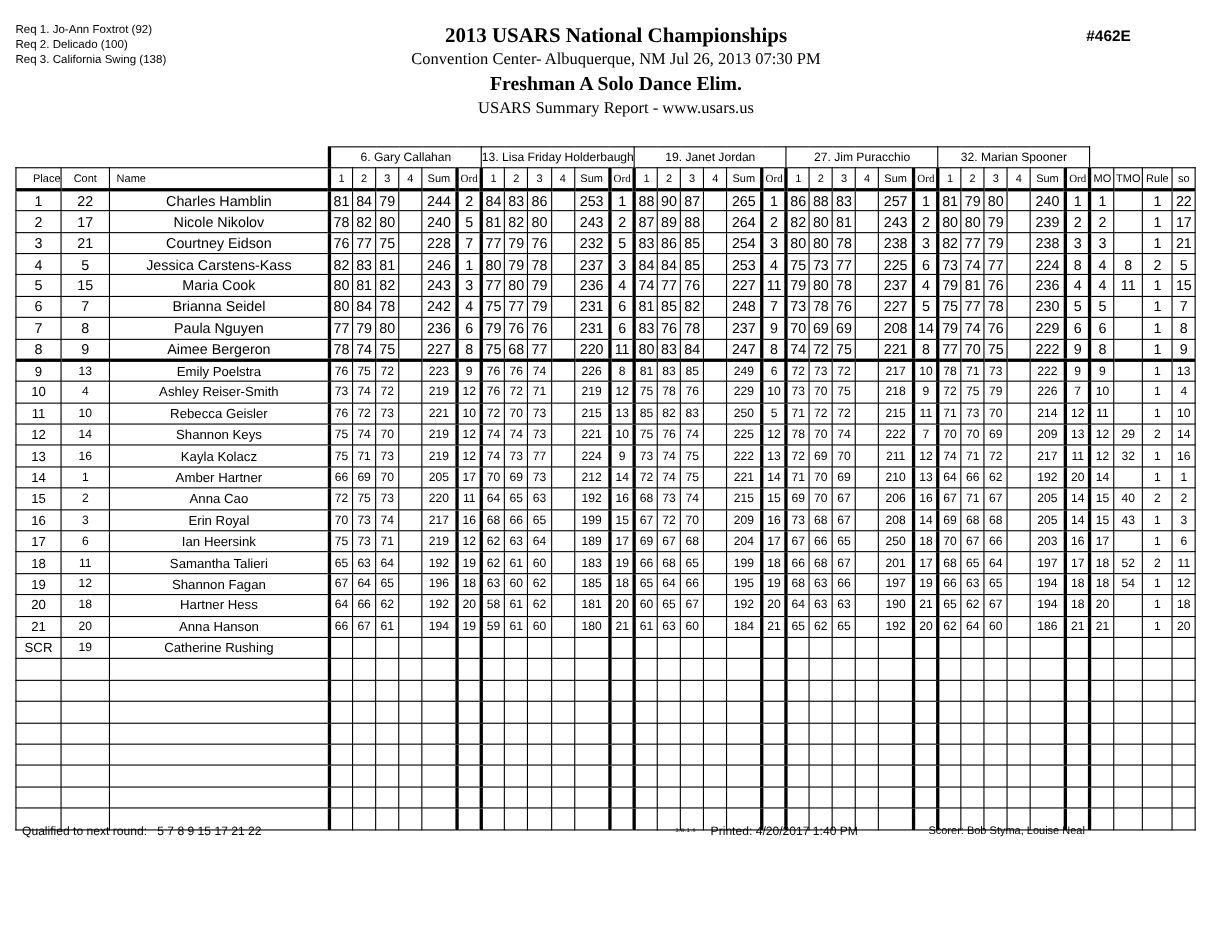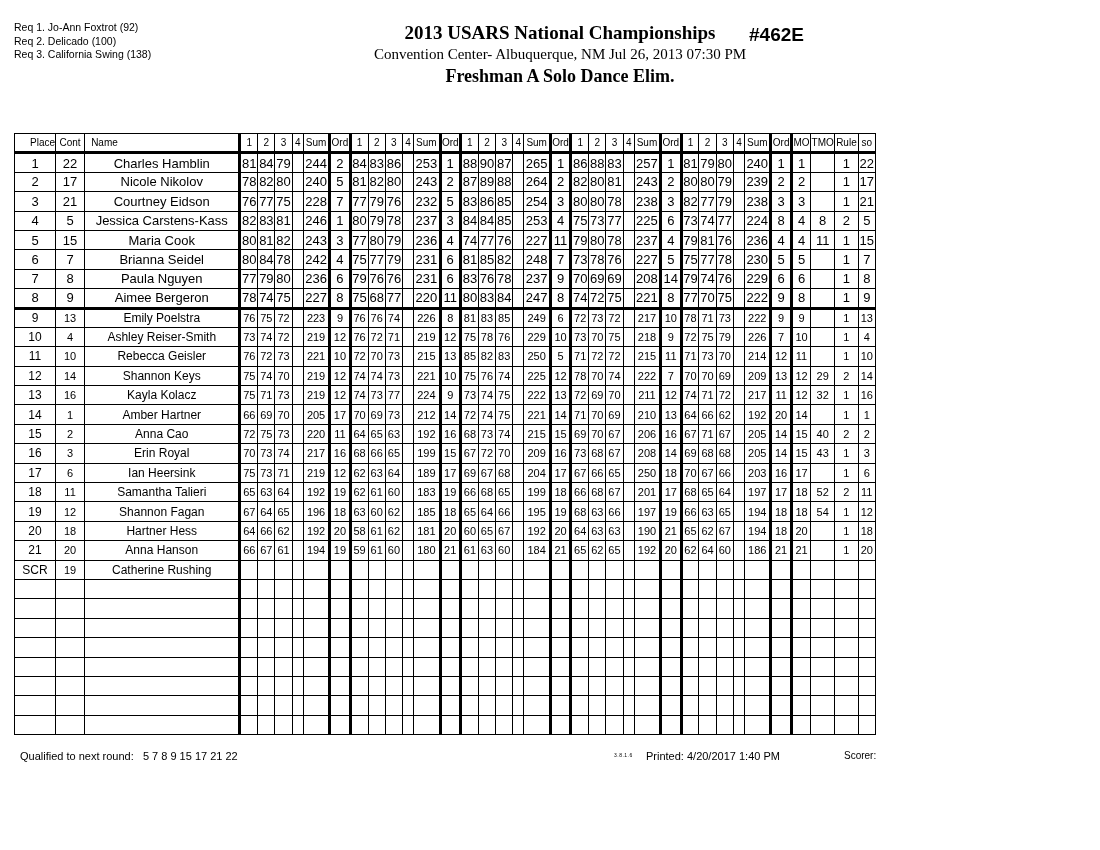--- a/index.html
+++ b/index.html
@@ -5,21 +5,21 @@
   * { box-sizing: border-box; }
   html, body {
     margin: 0; padding: 0;
     width: 1100px; height: 850px;
     background: #ffffff;
     font-family: "Liberation Sans", sans-serif;
     color: #000000;
   }
   #page {
     position: relative;
-    width: 876px; height: 850px;
+    width: 1100px; height: 850px;
     overflow: hidden;
   }
 
   
   #reqs {
     position: absolute; left: 14px; top: 21px;
     font-size: 10.5px; line-height: 13.6px;
   }
   #reqs .req-line { white-space: nowrap; }
 
@@ -29,21 +29,21 @@
     text-align: center;
     font-family: Liberation Serif, serif;
   }
   #title-main { font-size: 19px; font-weight: bold; line-height: 22px; }
   #title-venue { font-size: 15px; line-height: 20px; }
   #title-event { font-size: 18px; font-weight: bold; line-height: 24px; }
   #title-report { font-size: 15px; line-height: 22px; }
 
   #eventnum {
     position: absolute; right: 72px; top: 24px;
-    font-size: 19px; font-weight: bold; margin-left: 12px;
+    font-size: 14px; font-weight: bold; margin-left: 12px;
   }
 
   
   #sheet {
     position: absolute; left: 14px; top: 133px;
     border-collapse: collapse;
     font-size: 11px;
     table-layout: fixed;
   }
   #sheet td, #sheet th {
@@ -62,21 +62,21 @@
     padding-left: 5px;
     font-size: 11px;
     height: 20px;
   }
   .noborder { border: none !important; }
   .hdr { font-size: 10px; height: 20px; }
 
   
   .tl { border-left: 3px solid #000 !important; }
   .ordcol { border-left: 3px solid #000 !important; border-right: 3px solid #000 !important; font-weight: bold; }
-  .ordcol.hdr { font-weight: normal; }
+  .ordcol.hdr { font-weight: normal; font-family: Liberation Serif, serif; }
 
   .r-top { border-top: 3px solid #000 !important; }
   .r-bot { border-bottom: 3px solid #000 !important; }
 
   .name { text-align: left; padding-left: 6px; font-size: 12px; }
   .qual td { font-weight: bold; font-size: 13px; }
   .qual td.name { font-size: 13px; }
   .place { font-size: 12px; }
 
   
@@ -106,20 +106,21 @@
   <div id="reqs">
     <div class="req-line">Req  1.   Jo-Ann Foxtrot (92)</div>
     <div class="req-line">Req  2.   Delicado (100)</div>
     <div class="req-line">Req  3.   California Swing (138)</div>
   </div>
 
   <div id="titleblock">
     <div id="title-main">2013 USARS National Championships</div>
     <div id="title-venue">Convention Center- Albuquerque, NM  Jul 26, 2013  07:30 PM</div>
     <div id="title-event">Freshman A Solo Dance Elim.</div>
+    <div id="title-report">USARS Summary Report - www.usars.us</div>
   </div>
   <div id="eventnum">#462E</div>
 
   <table id="sheet">
     <colgroup id="colgroup-holder">
         <col class="c-place">
         <col class="c-cont">
         <col class="c-name">
         <col class="c-s">
         <col class="c-s">
@@ -150,20 +151,29 @@
         <col class="c-s">
         <col class="c-s">
         <col class="c-sum">
         <col class="c-ord">
         <col class="c-mo">
         <col class="c-tmo">
         <col class="c-rule">
         <col class="c-so">
       </colgroup>
     <thead>
+      <tr id="judge-group-row">
+          <td colspan="3" class="noborder"></td>
+          <td colspan="6" class="jgroup tl">6.   Gary Callahan</td>
+          <td colspan="6" class="jgroup">13.  Lisa Friday Holderbaugh</td>
+          <td colspan="6" class="jgroup">19.  Janet Jordan</td>
+          <td colspan="6" class="jgroup">27.  Jim Puracchio</td>
+          <td colspan="6" class="jgroup">32.  Marian Spooner</td>
+          <td colspan="4" class="noborder"></td>
+        </tr>
       <tr id="column-header-row">
           <td class="hdr " style="text-align: left; padding-left: 15px;">Place</td>
           <td class="hdr ">Cont</td>
           <td class="hdr " style="text-align: left; padding-left: 6px;">Name</td>
           <td class="hdr tl">1</td>
           <td class="hdr ">2</td>
           <td class="hdr ">3</td>
           <td class="hdr ">4</td>
           <td class="hdr ">Sum</td>
           <td class="hdr ordcol">Ord</td>

